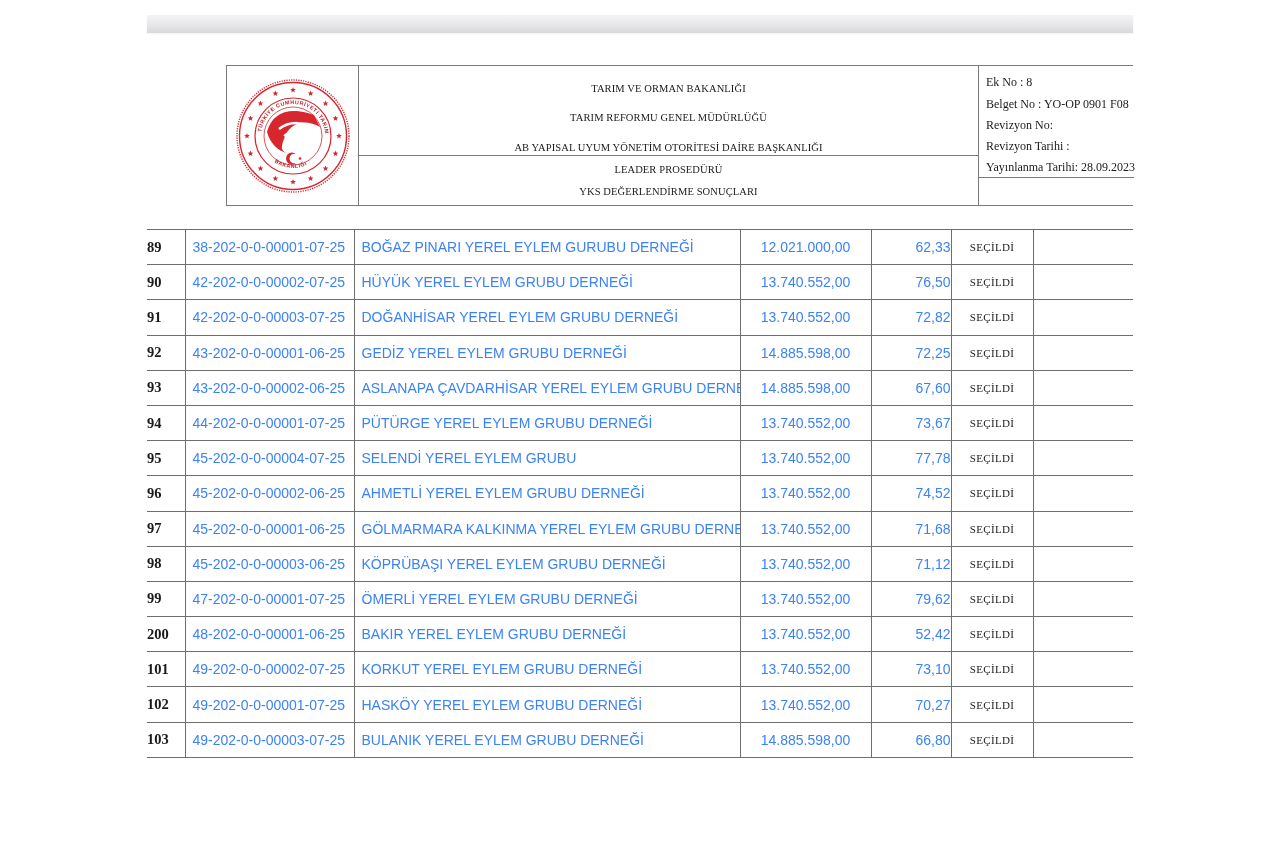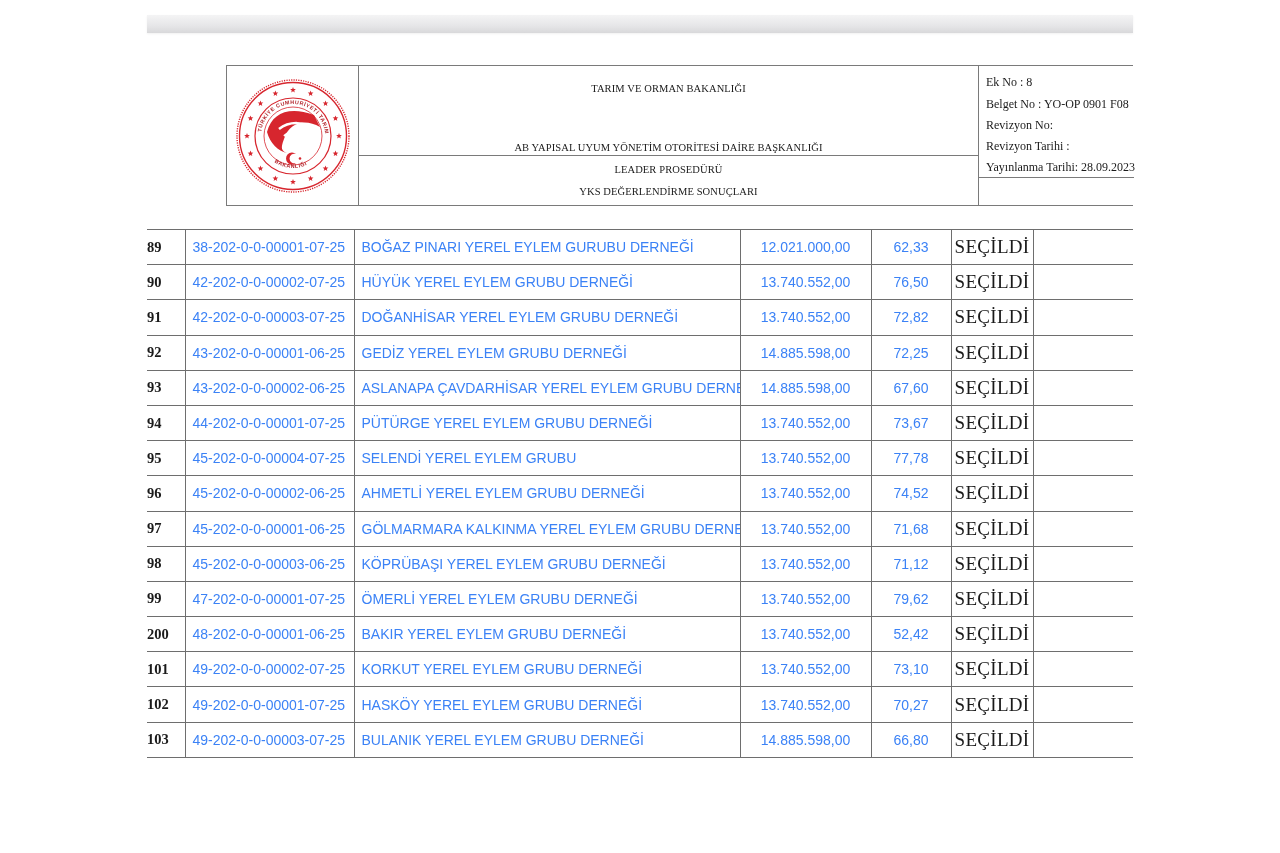--- a/index.html
+++ b/index.html
@@ -114,24 +114,24 @@
     text-align: left;
   }
   .c-code, .c-name, .c-amount, .c-score {
     font-family: "Liberation Sans", sans-serif;
     font-size: 14px;
     color: #3b82f6;
   }
   .c-code { padding-left: 7px !important; }
   .c-name { padding-left: 7px !important; }
   .c-amount { text-align: center; }
-  .c-score { text-align: center; }
+  .c-score { text-align: right; }
   .c-status {
     font-family: "Liberation Serif", serif;
-    font-size: 19px;
+    font-size: 11px;
     text-align: center;
     letter-spacing: 0.3px;
   }
 </style>
 </head>
 <body>
 
 <div class="top-bar"></div>
 
 <div class="header">
@@ -171,20 +171,21 @@
       </text>
       <text font-size="5.3" font-family="Liberation Sans, sans-serif" font-weight="bold" fill="#b01e25" letter-spacing="0.6">
         <textPath href="#ring-bottom" startOffset="30%">BAKANLIĞI</textPath>
       </text>
     </svg>
   </div>
 
   <div class="title-cell">
     <div class="title-top">
       <div class="title-line" style="top:17px">TARIM VE ORMAN BAKANLIĞI</div>
+      <div class="title-line" style="top:46px">TARIM REFORMU GENEL MÜDÜRLÜĞÜ</div>
       <div class="title-line" style="top:76px">AB YAPISAL UYUM YÖNETİM OTORİTESİ DAİRE BAŞKANLIĞI</div>
     </div>
     <div class="title-line" style="top:98px">LEADER PROSEDÜRÜ</div>
     <div class="title-line" style="top:120px">YKS DEĞERLENDİRME SONUÇLARI</div>
   </div>
 
   <div class="meta-cell">
     <div class="meta-top"></div>
     <div class="meta-line" style="top:9px">Ek No : 8</div>
     <div class="meta-line" style="top:31px">Belget No : YO-OP 0901 F08</div>

